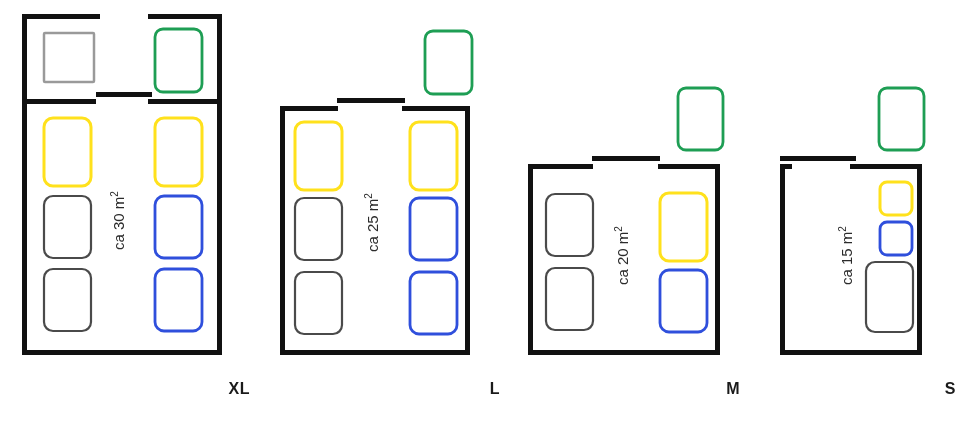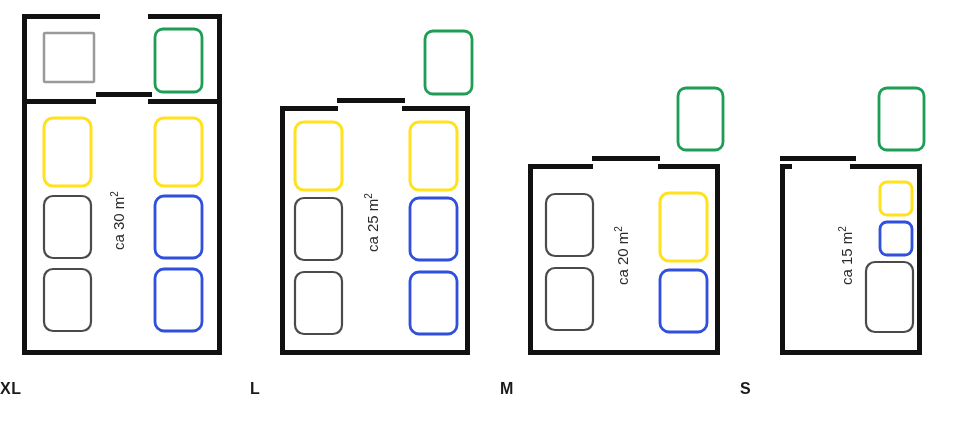--- a/index.html
+++ b/index.html
@@ -23,21 +23,21 @@
   }
   .unit {
     position: absolute;
   }
   .unit-svg {
     display: block;
     overflow: visible;
   }
   .unit-label {
     position: absolute;
-    text-align: left;
+    text-align: right;
     font-family: "Liberation Sans", sans-serif;
     font-size: 16px;
     font-weight: 700;
     color: #1a1a1a;
     letter-spacing: 0.5px;
     white-space: nowrap;
   }
   .area-text {
     font-family: "Liberation Sans", sans-serif;
     font-size: 15px;

